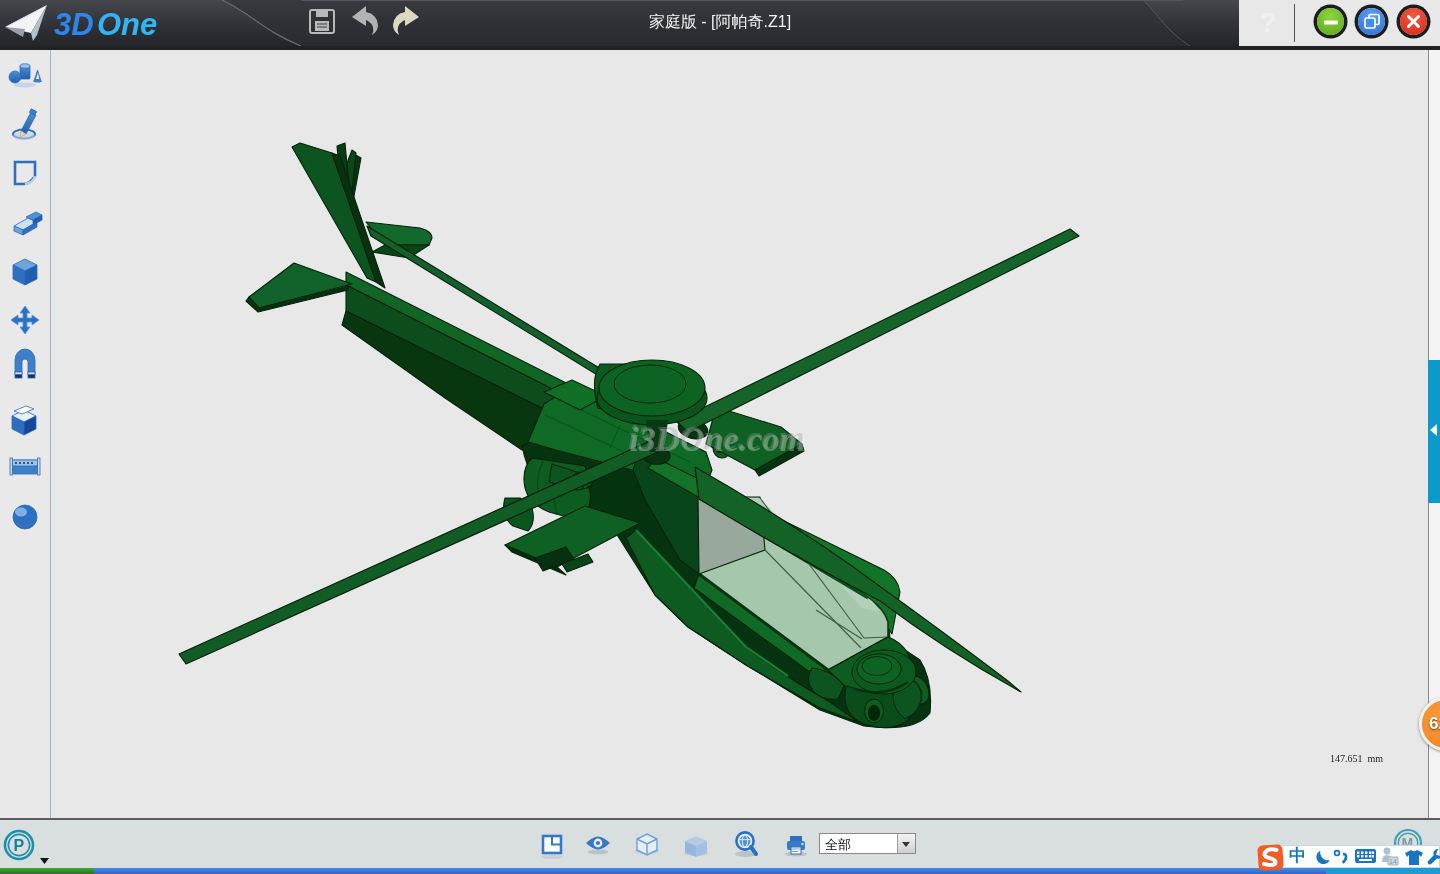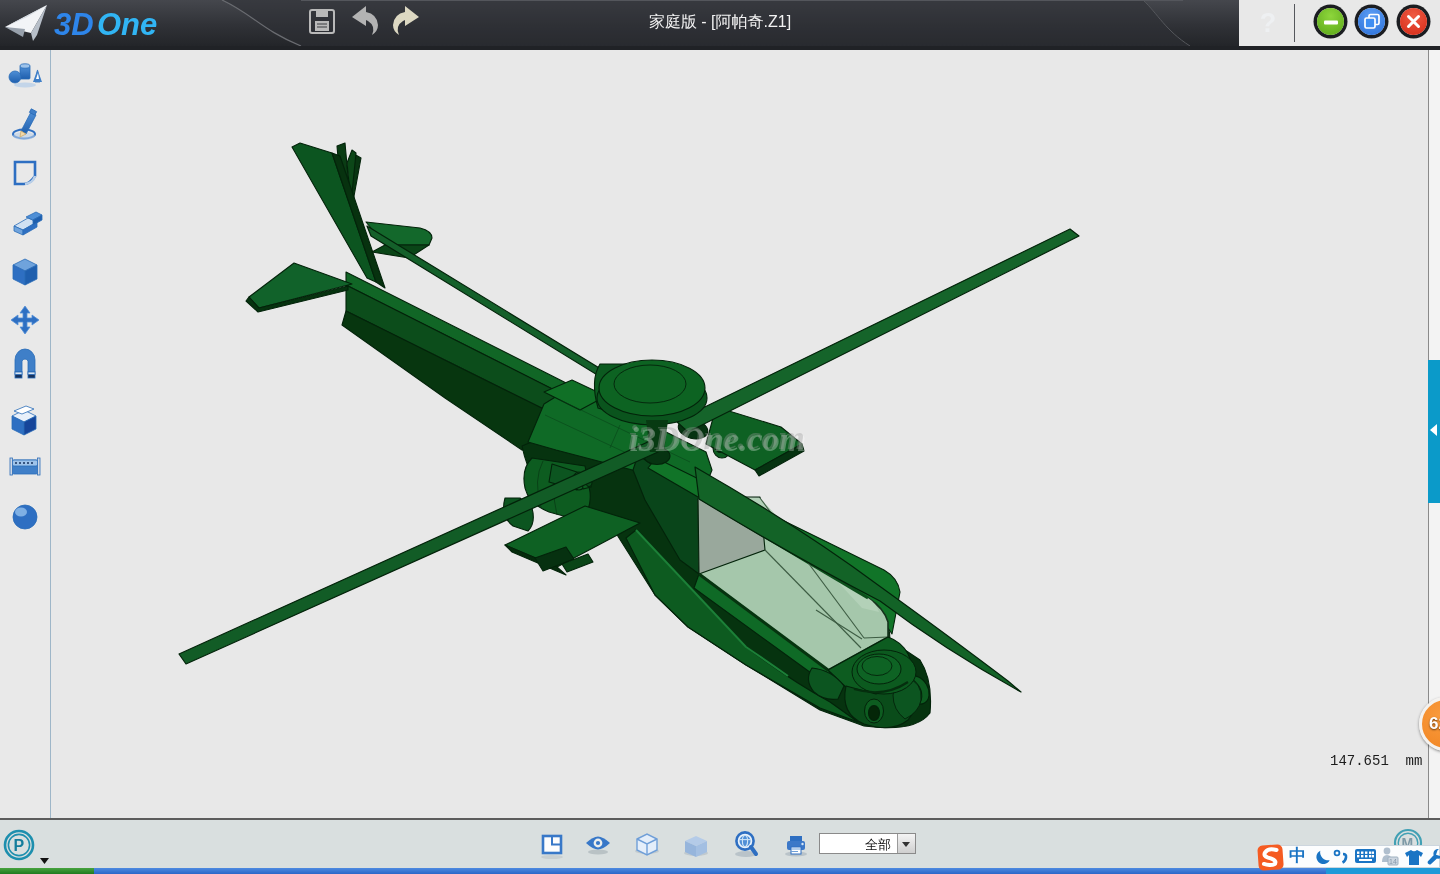--- a/index.html
+++ b/index.html
@@ -14,26 +14,26 @@
 #btnmax{left:1358px;background:radial-gradient(circle at 50% 30%,#5e9ff5,#2a6fd8);}
 #btncls{left:1400px;background:radial-gradient(circle at 50% 30%,#ef5a43,#d42a17);}
 .wbtn svg{position:absolute;left:0;top:0;}
 
 #sidebar{position:absolute;left:0;top:50px;width:50px;height:768px;background:#e9e9e9;border-right:1px solid #9eb6c8;z-index:20;}
 
 #cansvg{position:absolute;left:0;top:0;z-index:5;}
 #rightstrip{position:absolute;left:1428px;top:50px;width:12px;height:768px;background:#f3f3f3;border-left:1px solid #8a8a8a;z-index:6;}
 #bluetab{position:absolute;left:1428px;top:360px;width:12px;height:143px;background:#0b9ac9;z-index:7;}
 #bluetab:after{content:"";position:absolute;left:2px;top:64px;border:6px solid transparent;border-right:7px solid #fff;border-left:0;}
-#mmtext{position:absolute;left:1330px;top:753px;width:100px;font-family:Liberation Mono, monospace;font-size:14px;color:#1c1c1c;z-index:8;}
+#mmtext{position:absolute;left:1330px;top:753px;width:100px;font-family:Liberation Serif, serif;font-size:10px;color:#1c1c1c;z-index:8;}
 #badge62{position:absolute;left:1419px;top:697px;width:48px;height:48px;border-radius:50%;background:radial-gradient(circle at 40% 35%,#f99b3e,#f0821e);border:3px solid #f4f2ef;box-shadow:0 1px 3px rgba(0,0,0,.45);z-index:9;color:#fff;font-size:17px;font-weight:bold;line-height:48px;text-indent:7px;text-shadow:0 1px 2px rgba(60,30,0,.8);}
 
 #bottombar{position:absolute;left:0;top:818px;width:1440px;height:50px;background:#d9dfdf;border-top:2px solid #5c5c5c;box-sizing:border-box;z-index:25;}
 #dropdown{position:absolute;left:819px;top:833px;width:97px;height:21px;background:#fff;border:1px solid #8a8a8a;box-sizing:border-box;z-index:26;font-size:13px;color:#111;}
-#dropdown span{position:absolute;left:5px;top:2px;margin-left:40px;}
+#dropdown span{position:absolute;left:5px;top:2px;}
 #dropbtn{position:absolute;right:0px;top:0px;width:17px;height:19px;background:linear-gradient(#f4f4f4,#cfcfcf);border-left:1px solid #9a9a9a;}
 #dropbtn:after{content:"";position:absolute;left:4px;top:8px;border:4px solid transparent;border-top:5px solid #333;}
 
 #taskbar{position:absolute;left:0;top:868px;width:1440px;height:6px;background:linear-gradient(#4d8ae0,#2b66c8);z-index:40;}
 #taskgreen{position:absolute;left:0;top:868px;width:94px;height:6px;background:linear-gradient(#47a33f,#1f7a1f);z-index:41;}
 #taskteal{position:absolute;left:1326px;top:868px;width:114px;height:6px;background:#1e9ad8;z-index:41;}
 
 #sogou{position:absolute;left:1278px;top:845px;width:162px;height:23px;background:#fcfdfe;border:1px solid #cdd6de;box-sizing:border-box;z-index:42;}
 </style></head>
 <body>

